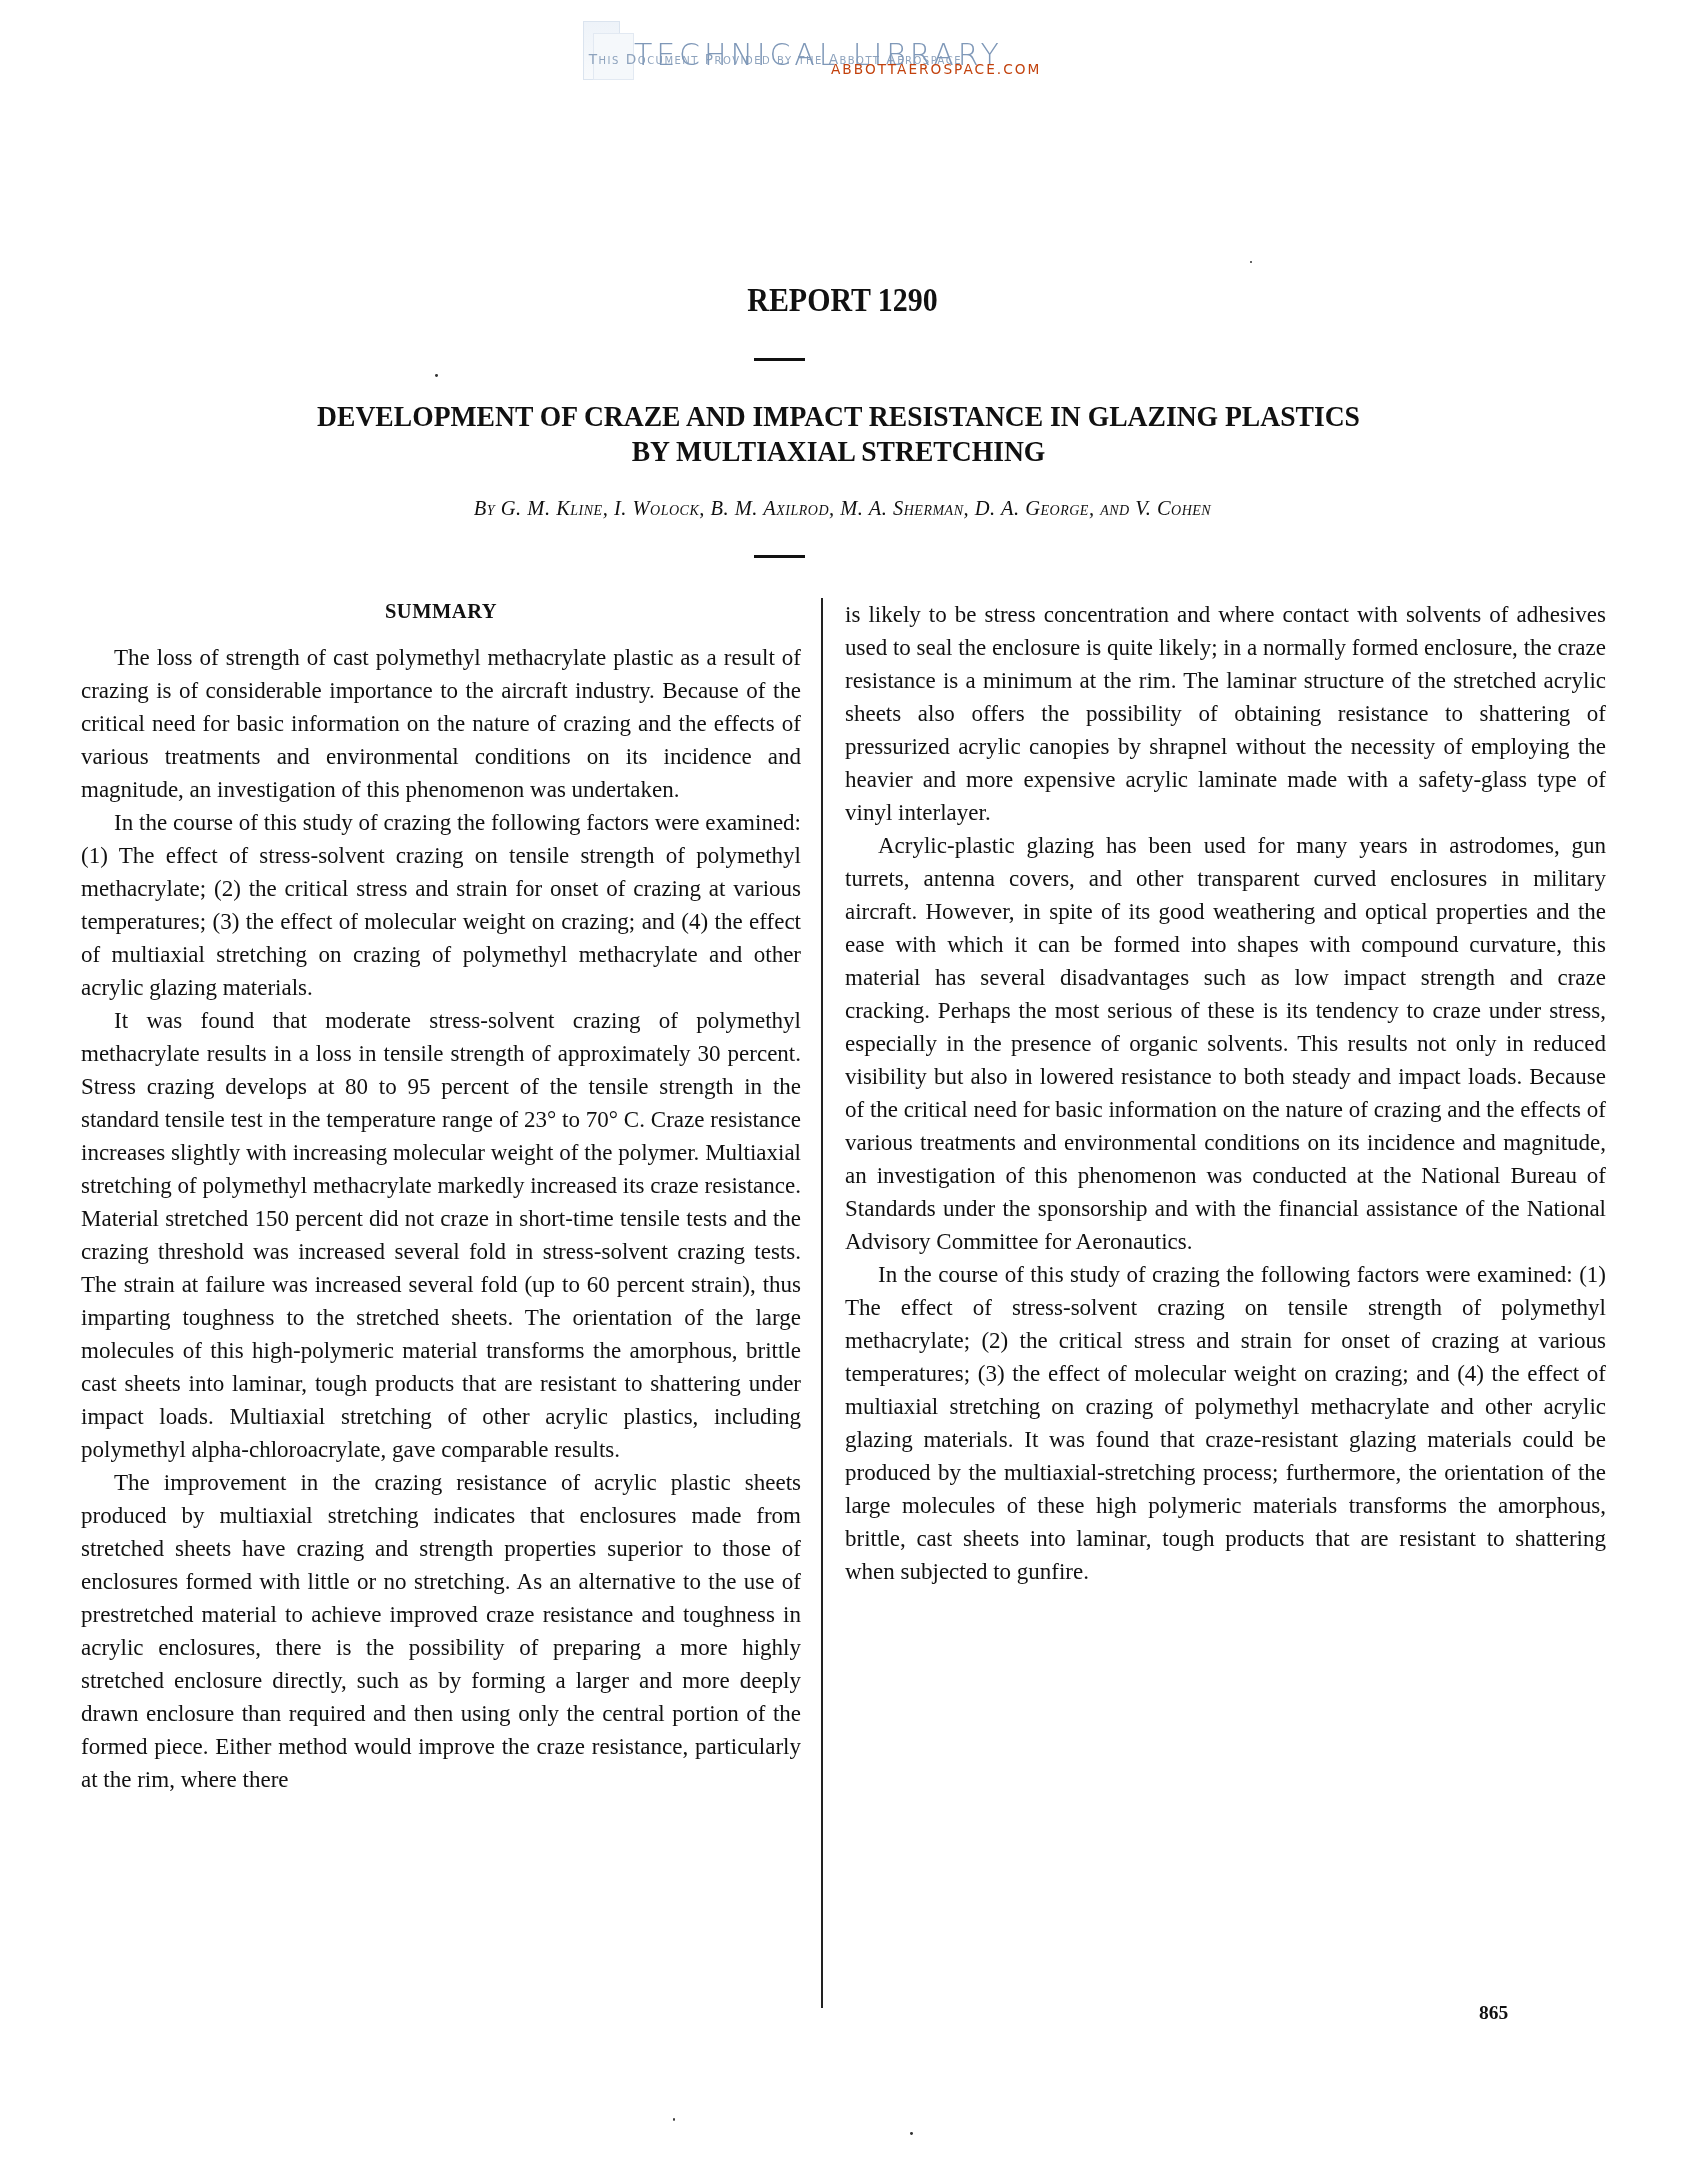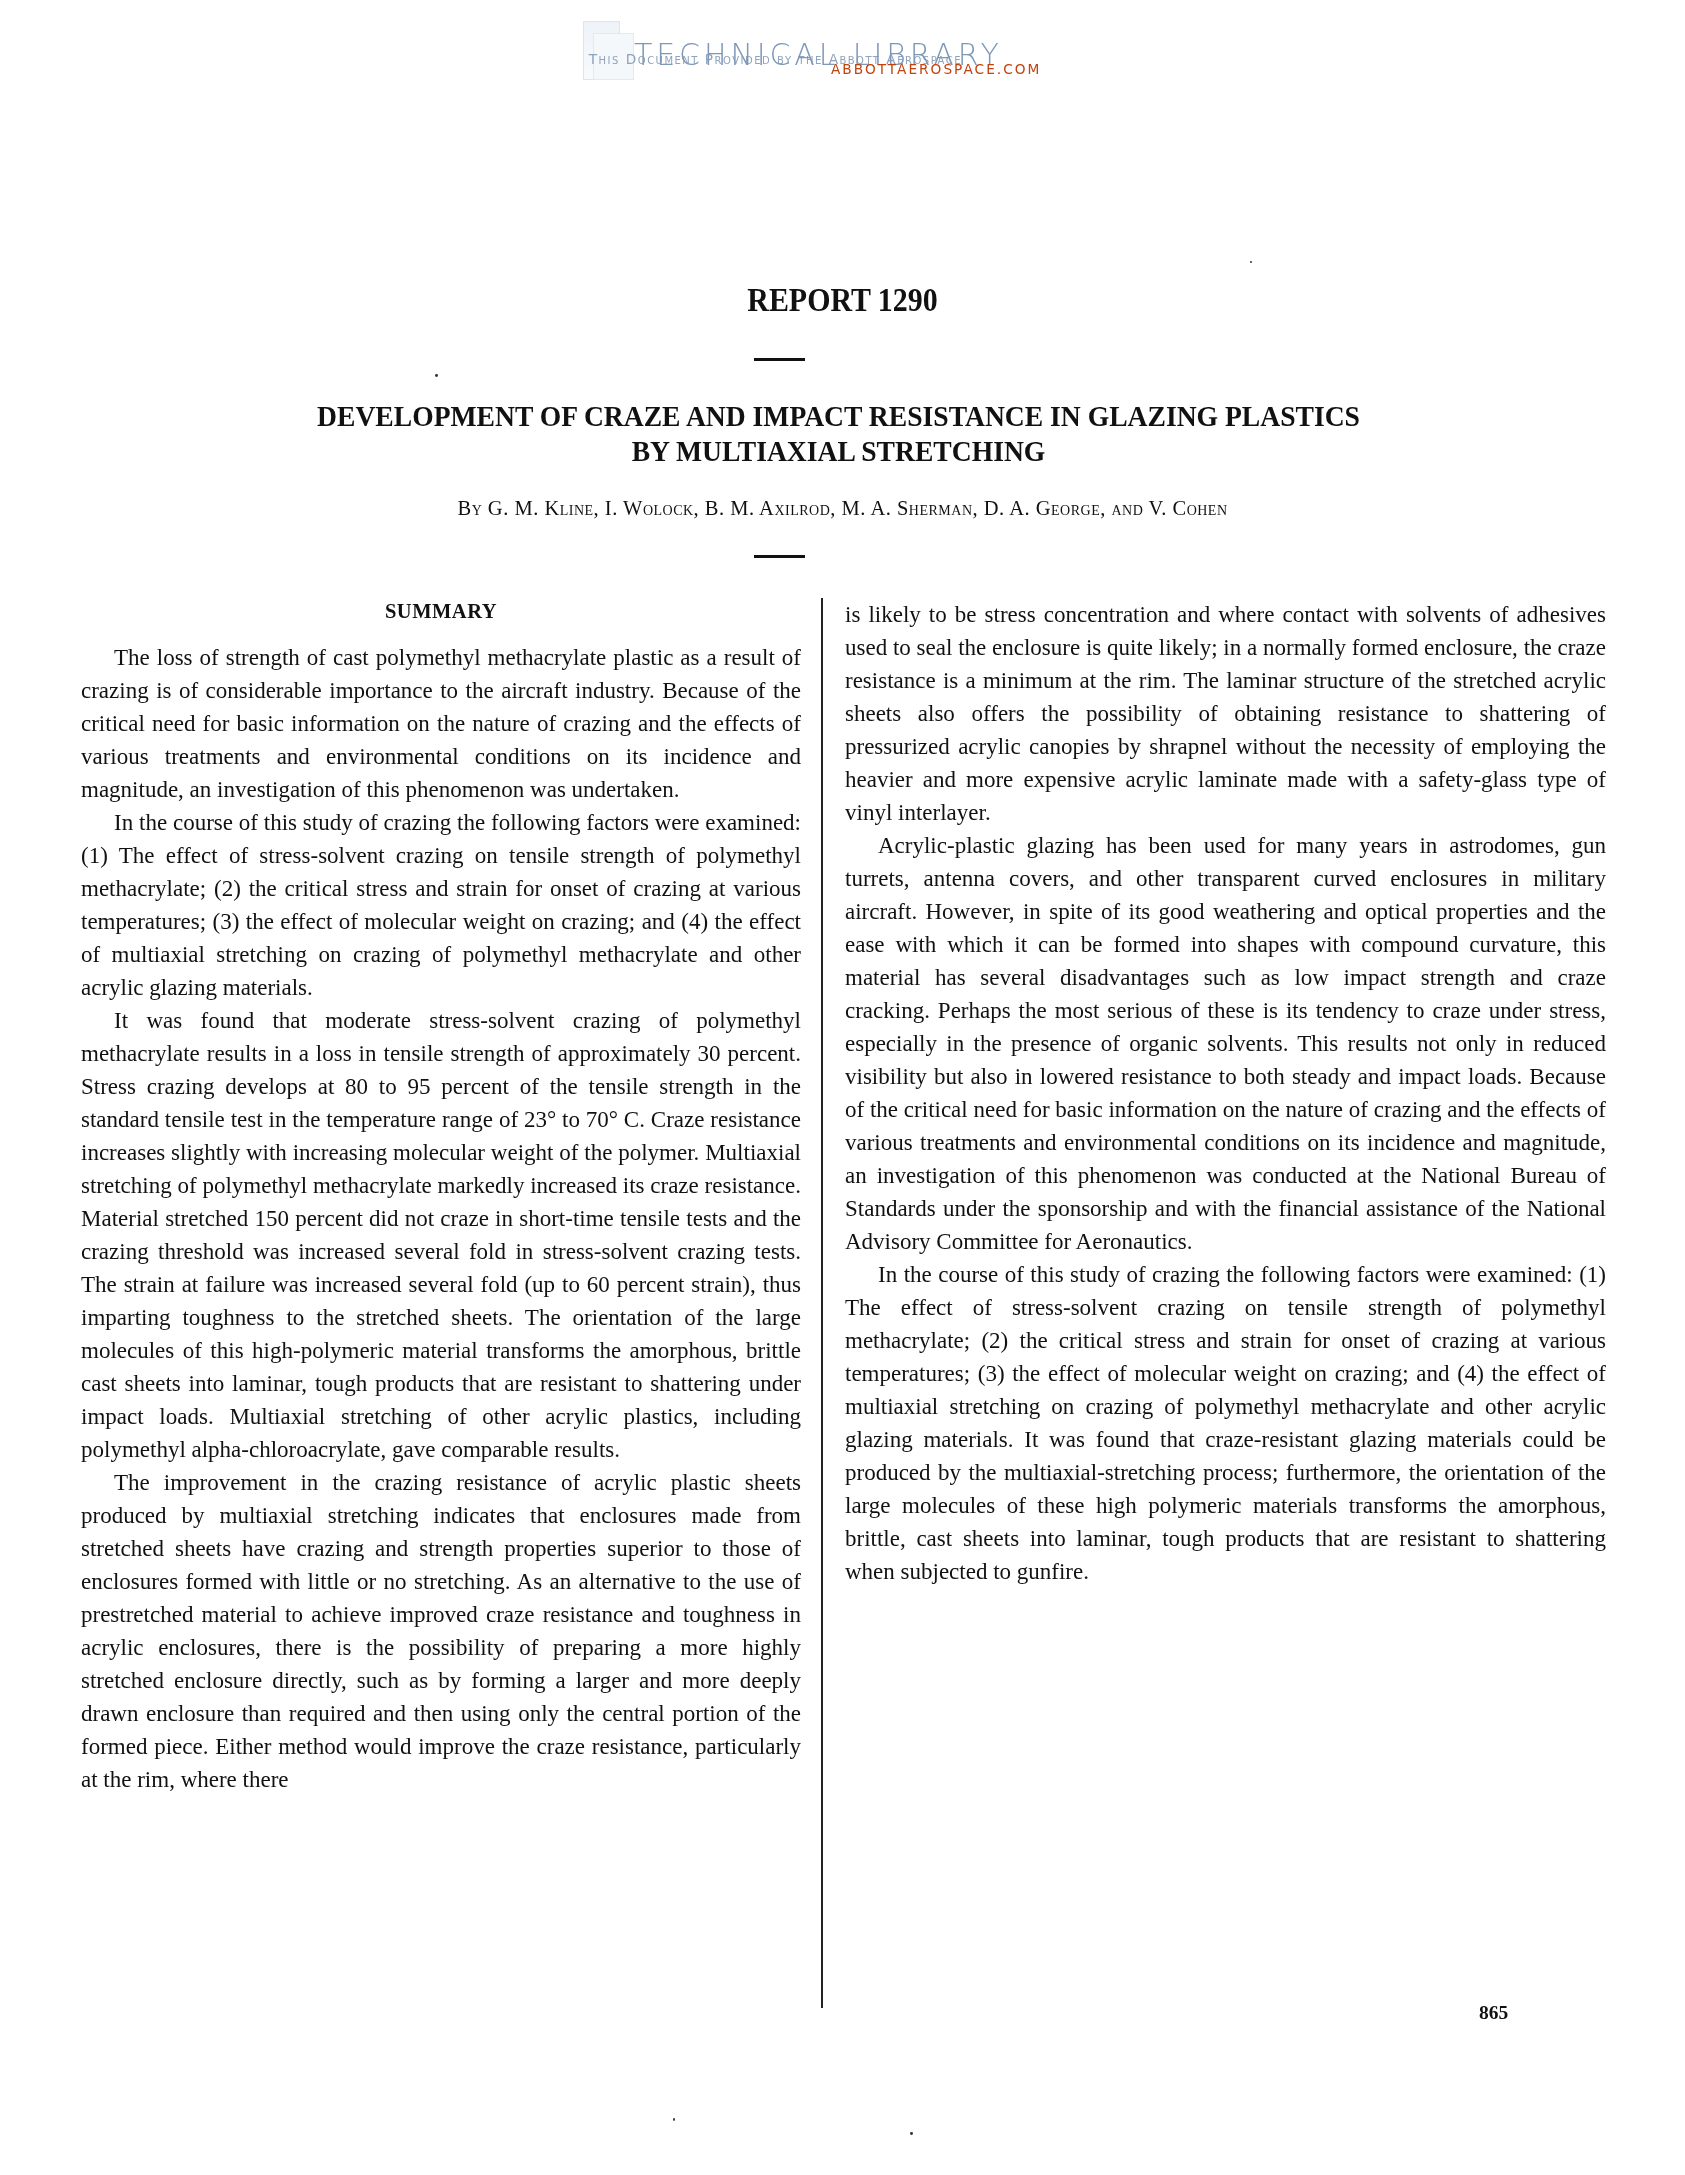--- a/index.html
+++ b/index.html
@@ -22,21 +22,21 @@
 
   .report-no { position: absolute; left: 0; width: 1685px; top: 281px; text-align: center;
     font-size: 34px; font-weight: bold; letter-spacing: 0px; transform: scaleX(0.88); }
   .rule { position: absolute; height: 2.9px; background: #111; }
   .rule1 { left: 754px; top: 358px; width: 51px; }
   .rule2 { left: 754px; top: 555px; width: 51px; }
   .main-title { position: absolute; left: 146px; width: 1385px; top: 398px; text-align: center;
     font-size: 30px; font-weight: bold; line-height: 35px; }
   .main-title div { transform: scaleX(0.92); }
   .authors { position: absolute; left: 0; width: 1685px; top: 497px; text-align: center;
-    font-size: 20.5px; letter-spacing: 0.5px; font-variant: small-caps; }
+    font-size: 20.5px; letter-spacing: 0.5px; font-variant: small-caps; font-style: italic; }
 
   .col { position: absolute; font-size: 23px; line-height: 33px; text-align: justify; }
   .col-left { left: 81px; top: 597px; width: 720px; }
   .col-right { left: 845px; top: 598px; width: 761px; }
   .col p { margin: 0; text-indent: 33px; }
   .col p.noindent { text-indent: 0; }
   .italic { }
   .sec-head { text-align: center; font-size: 20.5px; font-weight: bold; margin: 0; line-height: 29px; letter-spacing: 0.5px; }
   .col-left .sec-head { margin-bottom: 15px; }
   .col-right .sec-head { margin-top: 13.7px; margin-bottom: 21.5px; }

